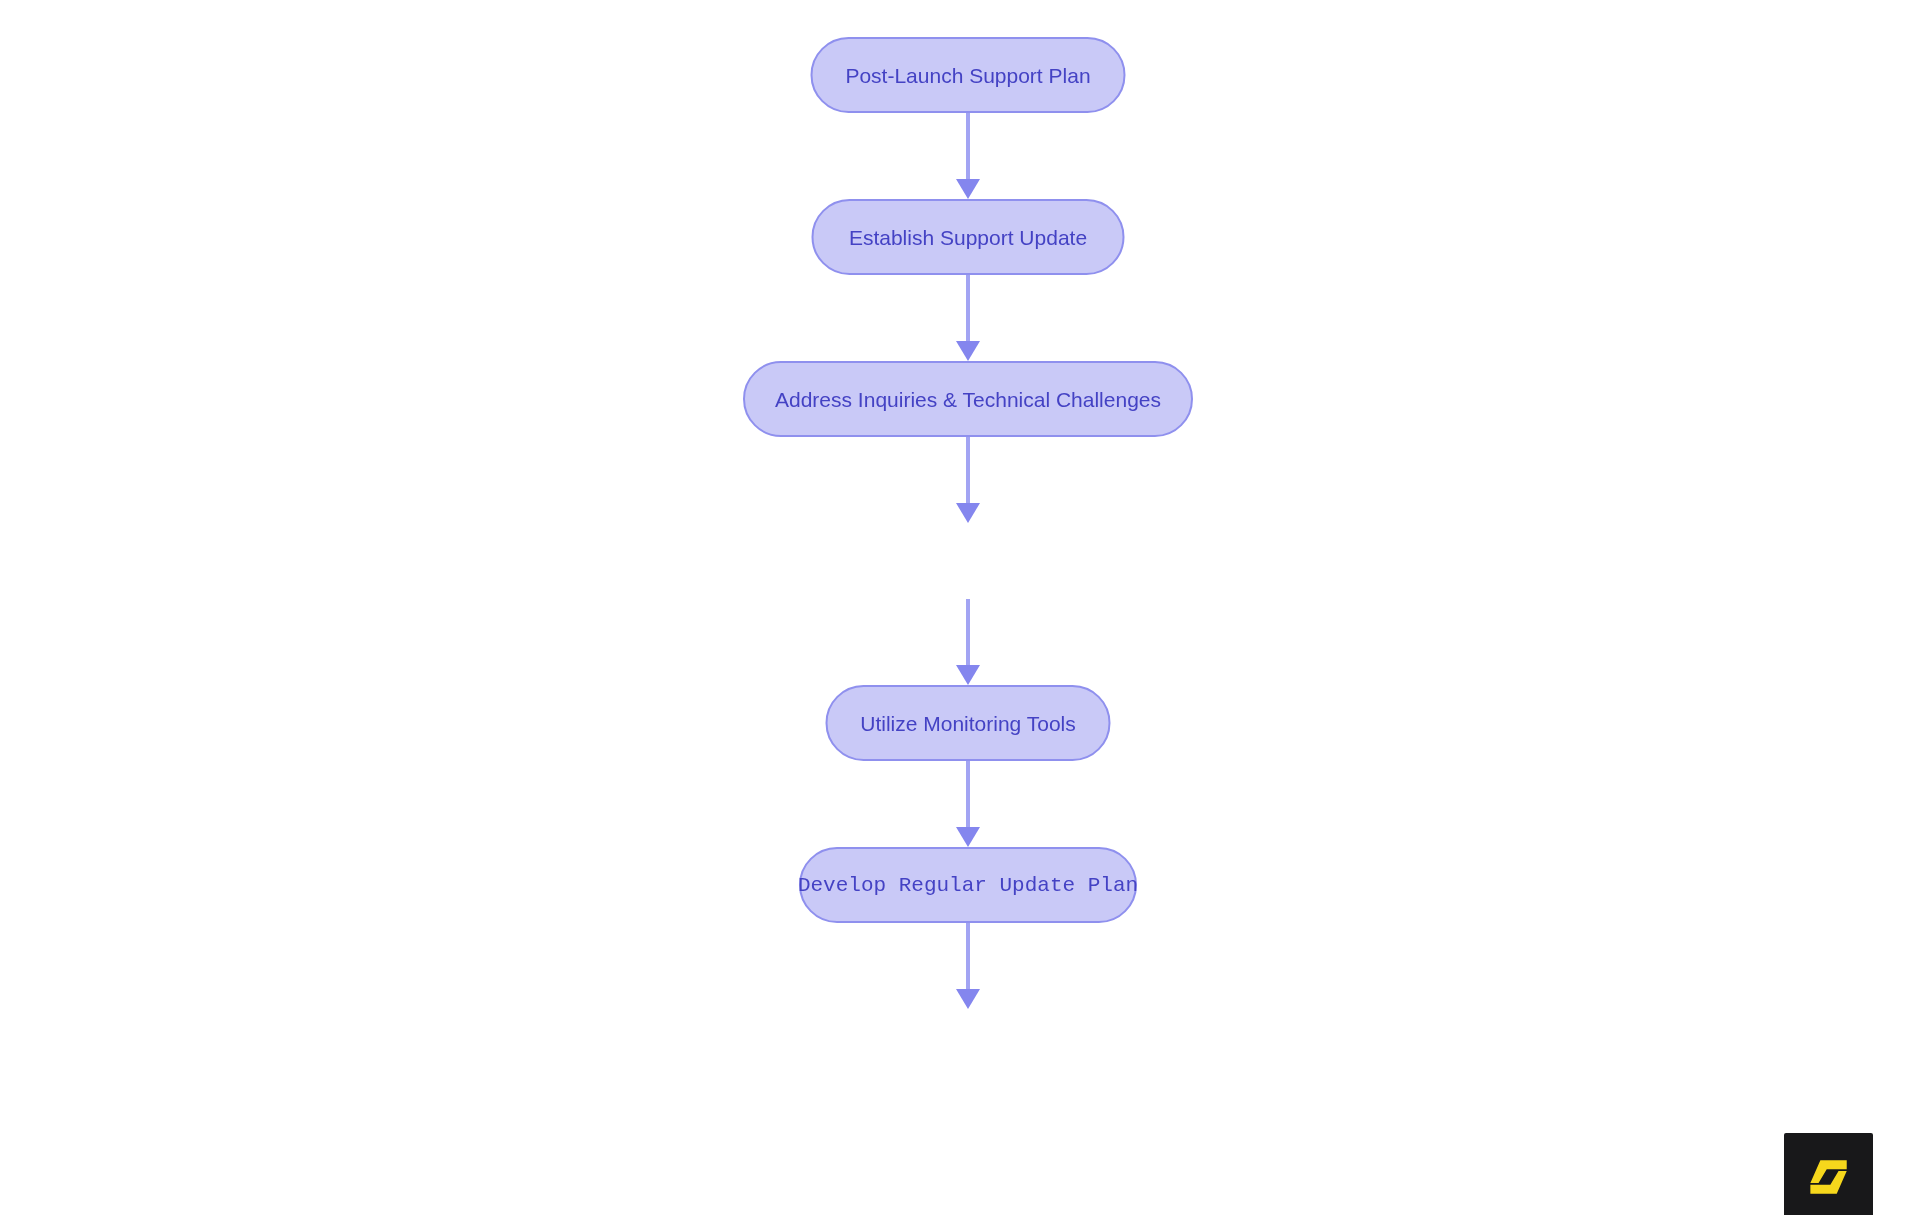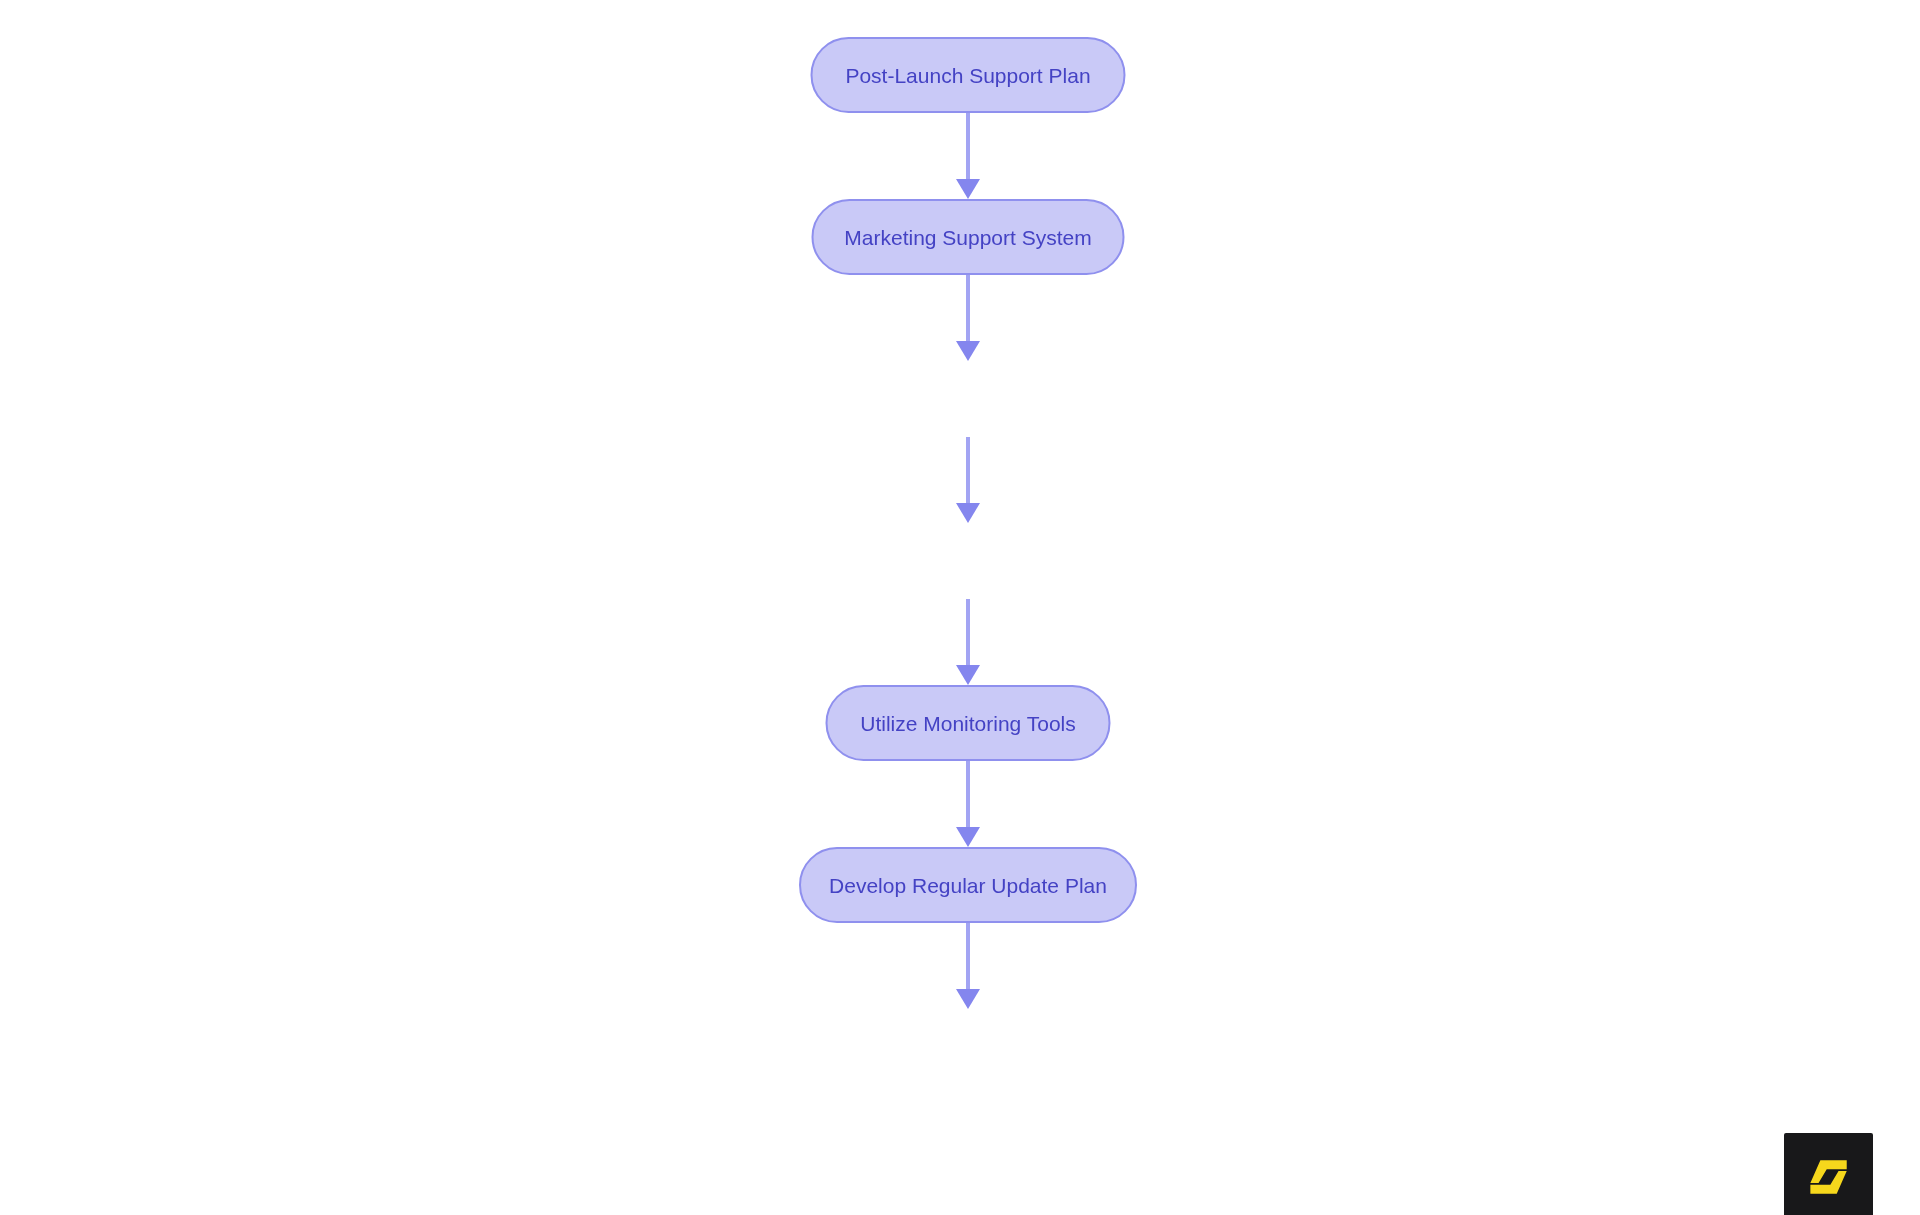--- a/index.html
+++ b/index.html
@@ -76,47 +76,48 @@
 
 <div class="canvas">
 
   <div class="node" style="top:17px; width:315px;">Post-Launch Support Plan</div>
 
   <div class="connector" style="top:93px;">
     <div class="c-line"></div>
     <div class="c-arrow"></div>
   </div>
 
-  <div class="node" style="top:179px; width:313px;">Marketing Support System</div>
+  <div class="node" style="top:179px; width:313px;">Establish Support Update</div>
 
   <div class="connector" style="top:255px;">
     <div class="c-line"></div>
     <div class="c-arrow"></div>
   </div>
 
+  <div class="node" style="top:341px; width:450px;">Address Inquiries &amp; Technical Challenges</div>
 
   <div class="connector" style="top:417px;">
     <div class="c-line"></div>
     <div class="c-arrow"></div>
   </div>
 
 
   <div class="connector" style="top:579px;">
     <div class="c-line"></div>
     <div class="c-arrow"></div>
   </div>
 
   <div class="node" style="top:665px; width:285px;">Utilize Monitoring Tools</div>
 
   <div class="connector" style="top:741px;">
     <div class="c-line"></div>
     <div class="c-arrow"></div>
   </div>
 
-  <div class="node" style="top:827px; width:338px;">Develop Regular Update Plan</div>
+  <div class="node" style="top:827px; width:338px;font-family:Liberation Mono, monospace;">Develop Regular Update Plan</div>
 
   <div class="connector" style="top:903px;">
     <div class="c-line"></div>
     <div class="c-arrow"></div>
   </div>
 
 
   <div class="logo-badge">
     <svg width="50" height="50" viewBox="0 0 55 55" aria-hidden="true">
       <polygon class="logo-glyph" points="18,9 47,9 47,19 25,19 16,34 7,34" fill="#f6d71c"></polygon>

